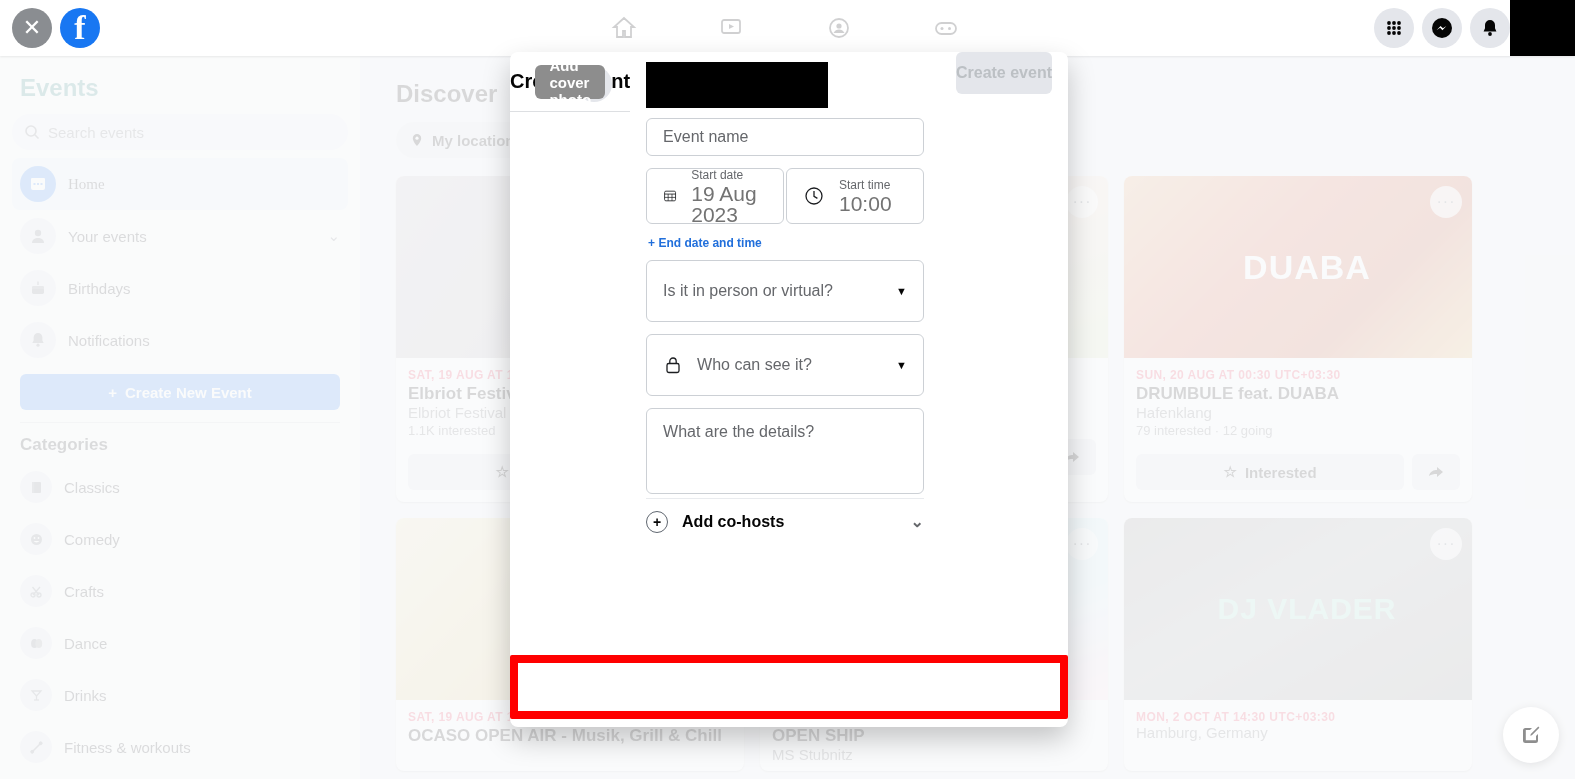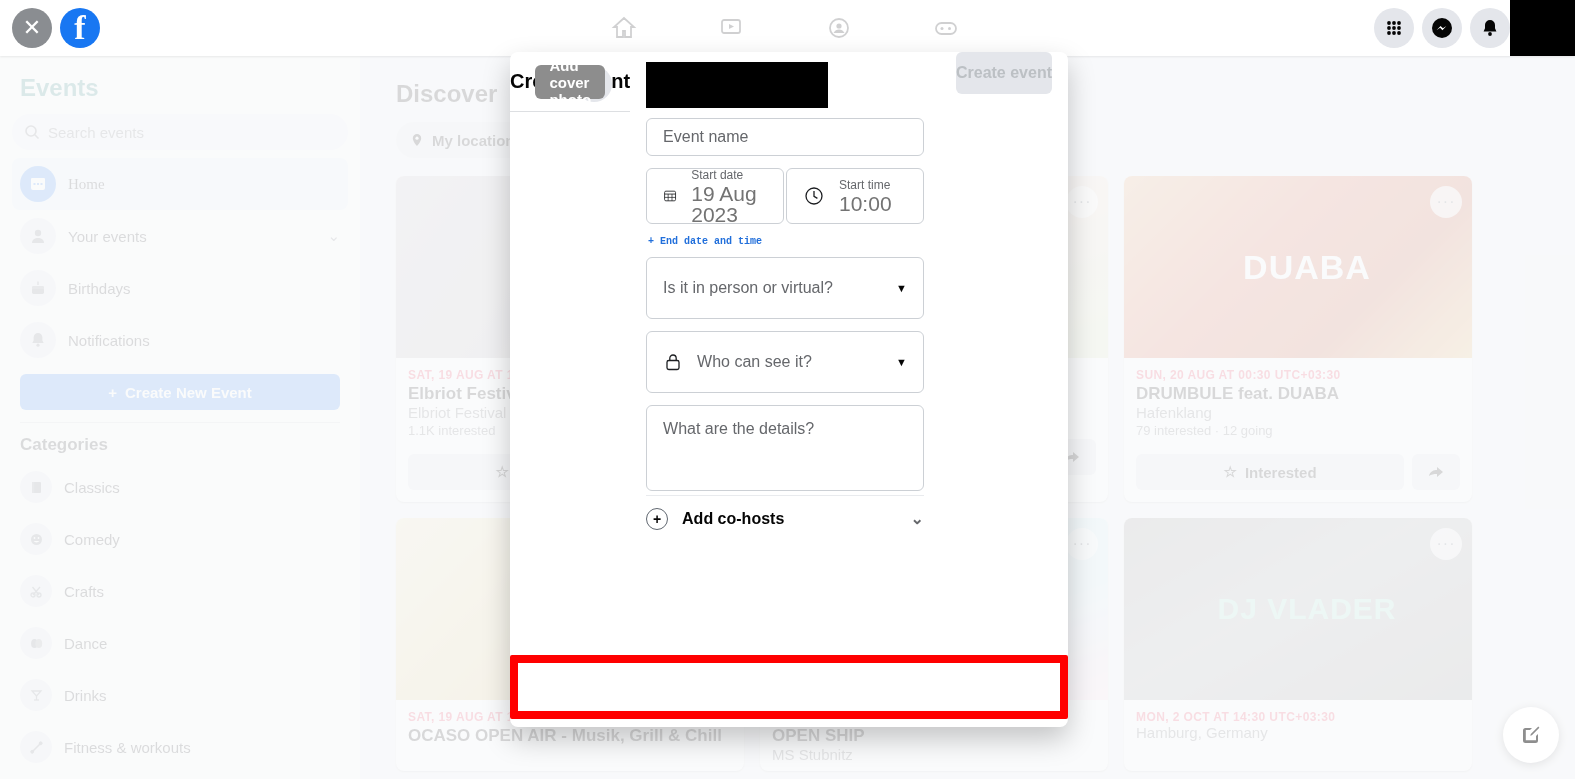--- a/index.html
+++ b/index.html
@@ -173,21 +173,21 @@
     border: 1px solid #ccd0d5; border-radius: 6px; background: #fff;
     padding: 0 16px; display: flex; align-items: center;
     color: #65676b; font-size: 16px;
   }
   .fld-name { height: 38px; margin-bottom: 12px; }
   .row2 { display: flex; gap: 2px; margin-bottom: 6px; }
   .fld-dt { flex: 1; height: 56px; gap: 14px; }
   .dt-txt { display: flex; flex-direction: column; justify-content: center; }
   .dt-lab { font-size: 12px; color: #65676b; line-height: 15px; }
   .dt-val { font-size: 21px; color: #737373; line-height: 21px; }
-  .end-link { color: #216fdb; font-size: 10px; font-weight: 700; padding: 6px 2px 10px 2px; font-family: Liberation Mono, monospace; }
+  .end-link { color: #216fdb; font-size: 12px; font-weight: 700; padding: 6px 2px 10px 2px; }
   .fld-sel { height: 62px; margin-bottom: 12px; justify-content: space-between; }
   .sel-left { display: flex; align-items: center; gap: 14px; }
   .caret { color: #050505; font-size: 11px; }
   .fld-det { height: 86px; align-items: flex-start; padding-top: 14px; margin-bottom: 2px; }
   .cohost {
     display: flex; align-items: center; gap: 14px; height: 46px;
     font-size: 16px; font-weight: 600; color: #050505;
     border-top: 1px solid #e9ebee; margin-top: 4px;
   }
   .cohost .ch-label { flex: 1; }

